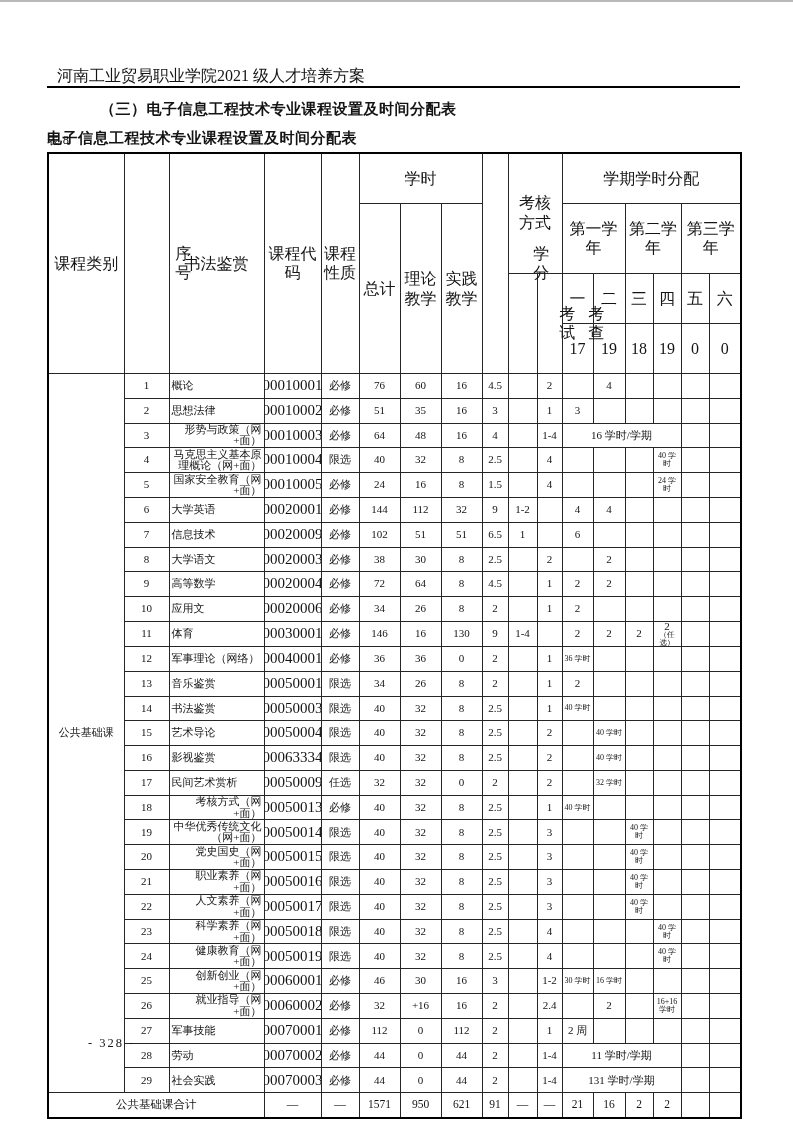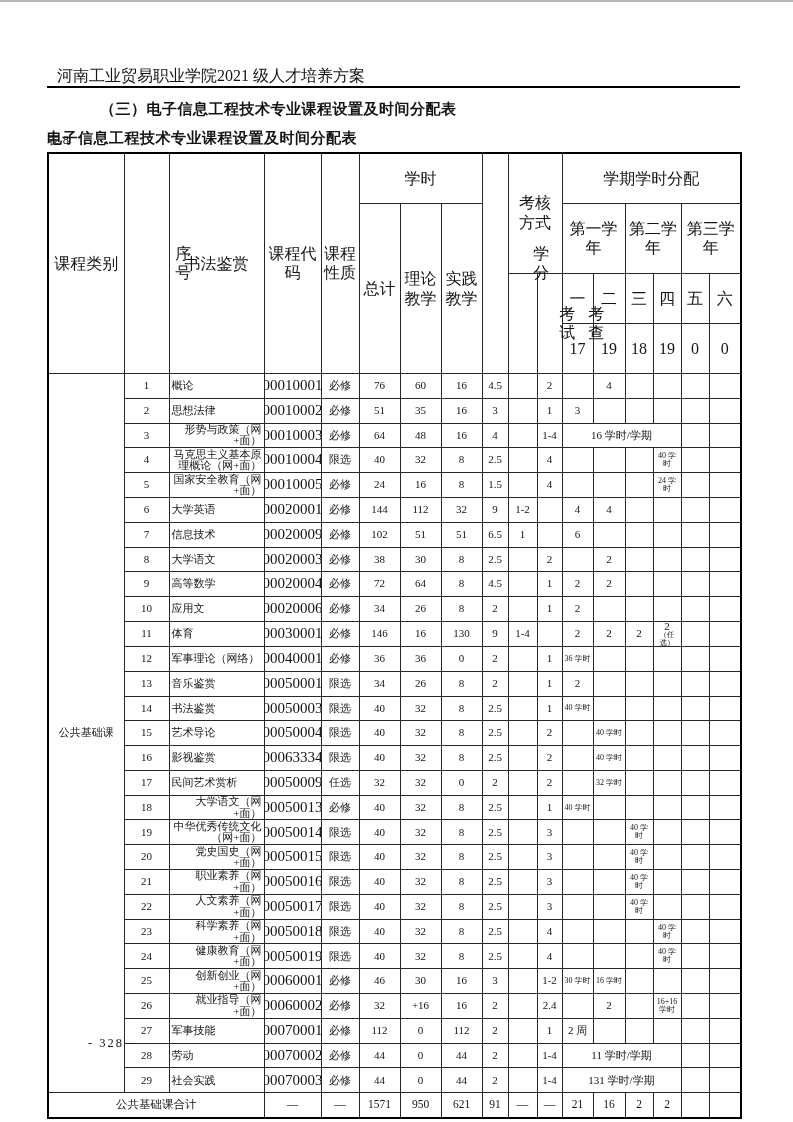--- a/index.html
+++ b/index.html
@@ -956,21 +956,21 @@
         </td>
         <td>
           <div class="c"></div>
         </td>
       </tr>
       <tr>
         <td>
           <div class="c">18</div>
         </td>
         <td>
-          <div class="c name">大学语文（网+面）</div>
+          <div class="c name">考核方式（网+面）</div>
         </td>
         <td>
           <div class="c code">00050013</div>
         </td>
         <td>
           <div class="c">必修</div>
         </td>
         <td>
           <div class="c">40</div>
         </td>

